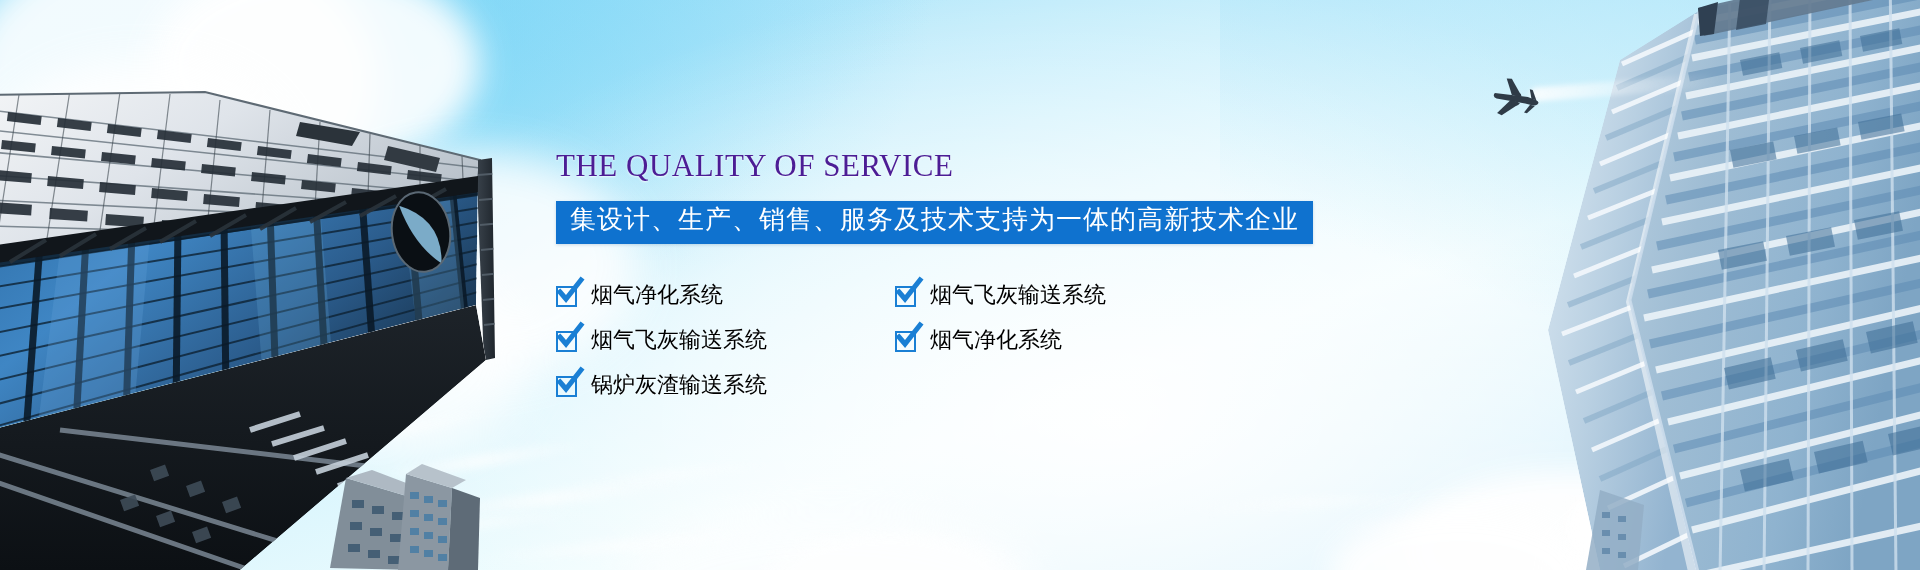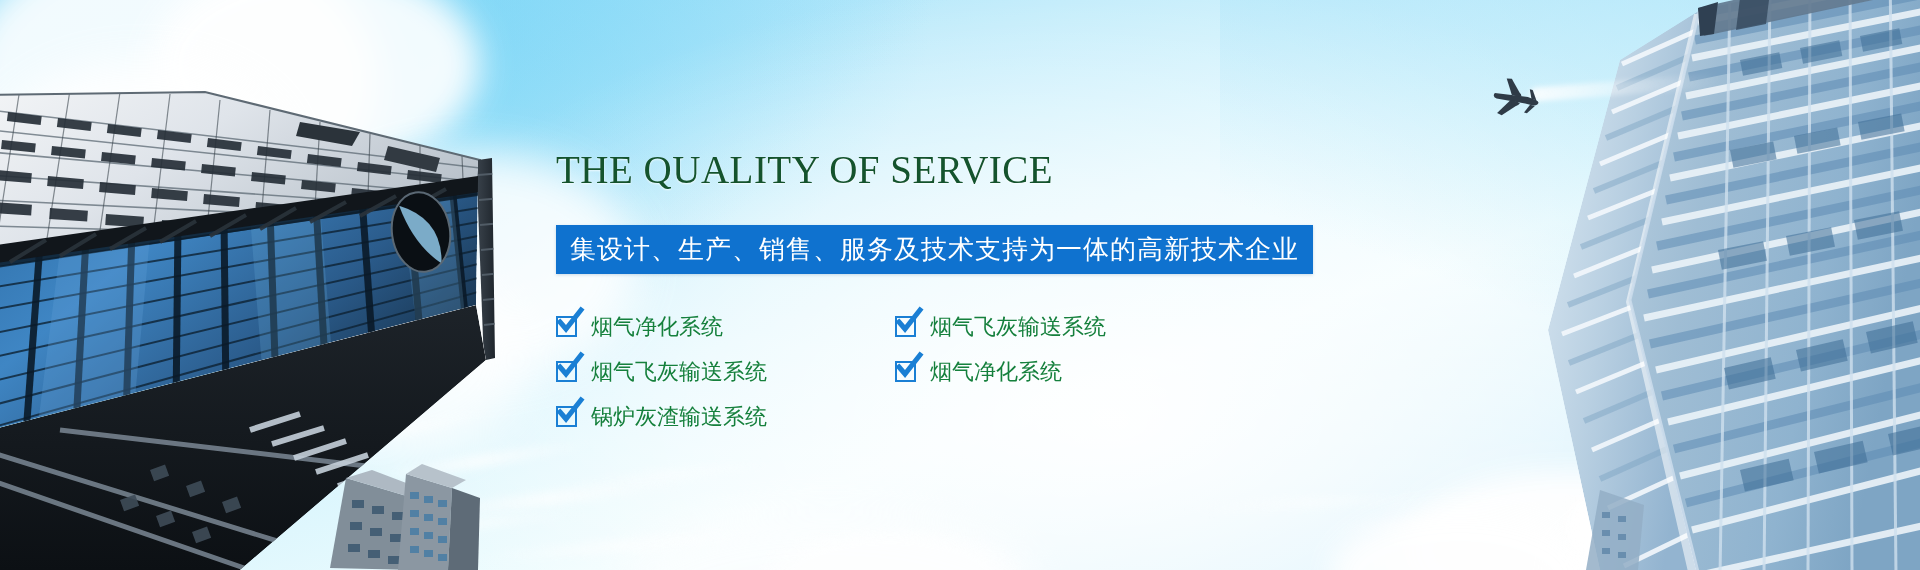--- a/index.html
+++ b/index.html
@@ -60,47 +60,47 @@
     position:absolute;left:1530px;top:88px;width:190px;height:14px;
     background:linear-gradient(95deg,rgba(255,255,255,.85),rgba(255,255,255,.28) 55%,rgba(255,255,255,0));
     transform:rotate(-4.5deg);transform-origin:0 50%;filter:blur(2.6px);border-radius:8px;
   }
 
   
   .content{position:absolute;left:556px;top:150px;width:900px;}
 
   .headline{
     font-family:"Liberation Serif","DejaVu Serif",serif;
-    font-size:39px;line-height:1;letter-spacing:.5px;
-    color:#14532d;white-space:nowrap;
+    font-size:31px;line-height:1;letter-spacing:.5px;
+    color:#4c1d95;white-space:nowrap;
     text-shadow:0 1px 2px rgba(255,255,255,.8);
   }
 
   .subbar{
-    margin-top:36px;display:inline-block;
+    margin-top:20px;display:inline-block;
     background:#0f72cf;color:#ffffff;
     font-size:26px;line-height:1;letter-spacing:1px;
-    padding:11px 14px 12px 14px;white-space:nowrap;
+    padding:5px 14px 12px 14px;white-space:nowrap;
     box-shadow:0 1px 3px rgba(0,60,120,.18);
   }
 
   .features{margin-top:30px;position:relative;height:160px;}
   .fcol{position:absolute;top:0;}
   .fcol.left{left:0;}
   .fcol.right{left:339px;}
   .frow{display:flex;align-items:center;height:45px;}
   .cbox{
     position:relative;width:21px;height:21px;flex:0 0 21px;
     border:2px solid #1a7fd4;background:transparent;box-sizing:border-box;
     margin-right:14px;
   }
   .cbox svg{position:absolute;left:-1px;top:-9px;width:26px;height:26px;overflow:visible;}
   .flabel{
-    font-size:22px;line-height:1;color:#15803d;white-space:nowrap;
-    font-family:Liberation Serif, serif;
+    font-size:22px;line-height:1;color:#000000;white-space:nowrap;
+    font-family:Liberation Mono, monospace;
     text-shadow:0 1px 1px rgba(255,255,255,.55);
   }
 </style>
 </head>
 <body>
 
 <div id="banner">
 
   <div class="sky"></div>
   <div class="sky-top-tint"></div>

